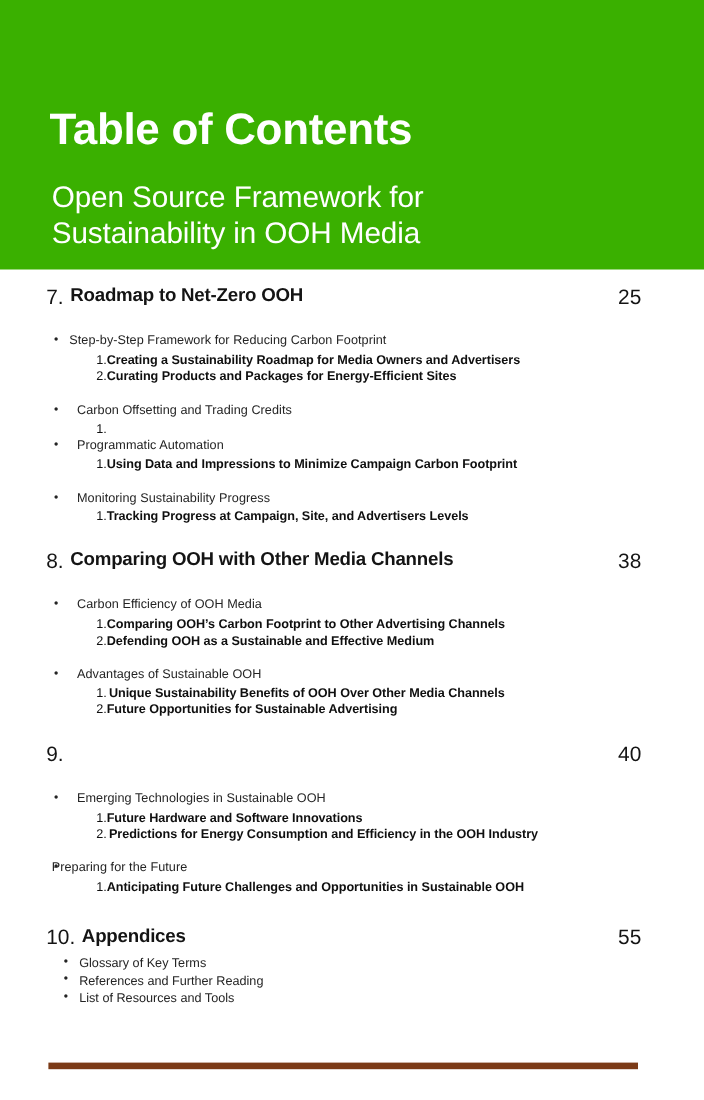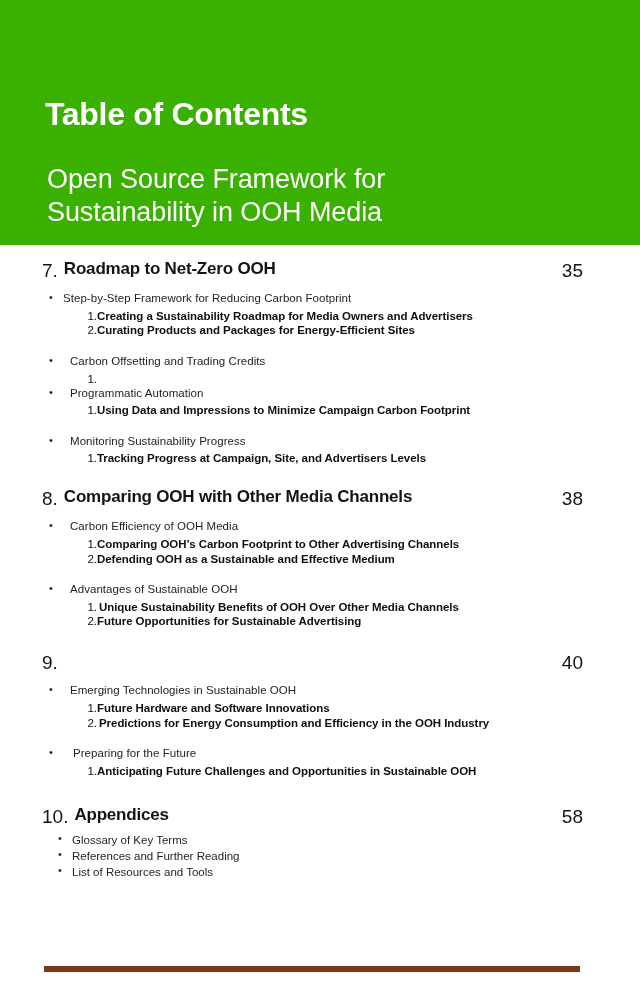--- a/index.html
+++ b/index.html
@@ -23,21 +23,21 @@
     top: 0;
     width: 640px;
     height: 245px;
     background: #3AB000;
     box-sizing: border-box;
   }
   .header-title {
     position: absolute;
     left: 45px;
     top: 98px;
-    font-size: 32px;
+    font-size: 40px;
     font-weight: bold;
     color: #ffffff;
     letter-spacing: -0.3px;
     line-height: 1.0;
     white-space: nowrap;
   }
   .header-subtitle {
     position: absolute;
     left: 47px;
     top: 163px;
@@ -99,21 +99,21 @@
   }
 
   
   .group {
     margin-top: 6px;
   }
   .group.spaced {
     margin-top: 16px;
   }
   .group.tight {
-    margin-top: 9px;
+    margin-top: 21px;
   }
 
   ul.bullets {
     list-style: none;
     margin: 0;
     padding: 0;
   }
   li.bullet {
     position: relative;
     padding-left: 63px;
@@ -207,21 +207,21 @@
   <div class="header-title">Table of Contents</div>
   <div class="header-subtitle">Open Source Framework for Sustainability in OOH Media</div>
 </div>
 
 <div class="toc">
 
   <div class="section" style="padding-top:14px;">
     <div class="section-head">
       <span class="section-num">7.</span>
       <span class="section-title">Roadmap to Net-Zero OOH</span>
-      <span class="section-page">35</span>
+      <span class="section-page">25</span>
     </div>
 
     <div class="group tight">
       <ul class="bullets">
         <li class="bullet">Step-by-Step Framework for Reducing Carbon Footprint</li>
       </ul>
       <ol class="subitems">
         <li class="subitem">
           <span class="marker">1.</span>
           <span>Creating a Sustainability Roadmap for Media Owners and Advertisers</span>
@@ -326,36 +326,36 @@
         </li>
         <li class="subitem wide" style="max-width:490px;">
           <span class="marker">2.</span>
           <span>Predictions for Energy Consumption and Efficiency in the OOH Industry</span>
         </li>
       </ol>
     </div>
 
     <div class="group spaced">
       <ul class="bullets">
-        <li class="bullet" style="padding-left:73px;">Preparing for the Future</li>
+        <li class="bullet" style="padding-left:47px;">Preparing for the Future</li>
       </ul>
       <ol class="subitems">
         <li class="subitem" style="max-width:440px;">
           <span class="marker">1.</span>
           <span>Anticipating Future Challenges and Opportunities in Sustainable OOH</span>
         </li>
       </ol>
     </div>
   </div>
 
   <div class="section" style="padding-top:26px;">
     <div class="section-head">
       <span class="section-num">10.</span>
       <span class="section-title">Appendices</span>
-      <span class="section-page">58</span>
+      <span class="section-page">55</span>
     </div>
     <ul class="plain-bullets">
       <li>Glossary of Key Terms</li>
       <li>References and Further Reading</li>
       <li>List of Resources and Tools</li>
     </ul>
   </div>
 
 </div>
 

